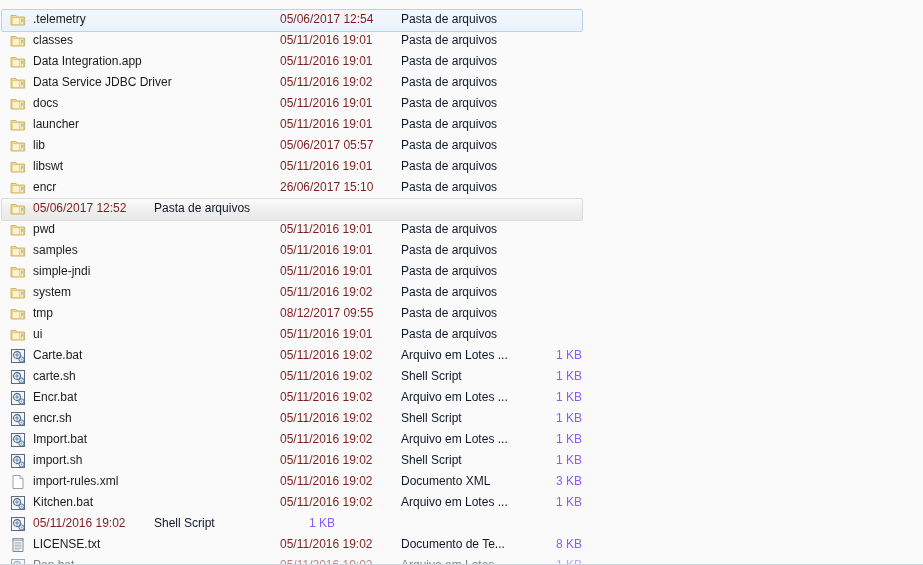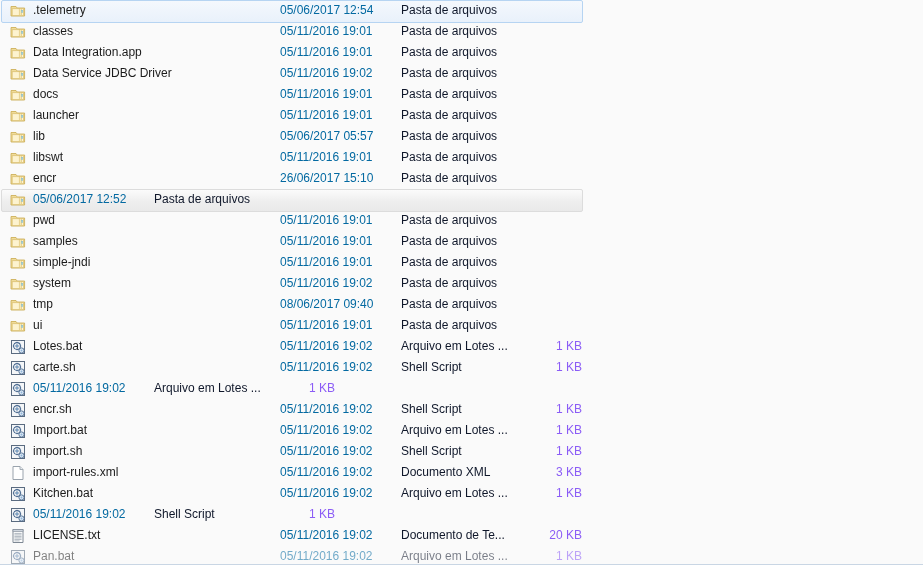--- a/index.html
+++ b/index.html
@@ -9,21 +9,21 @@
     overflow: hidden;
     background: #fafafa;
     font-family: "Liberation Sans", sans-serif;
   }
 
   #file-list {
     position: relative;
     width: 923px;
     height: 402px;
     background: #fafafa;
-    padding-top: 0px;
+    padding-top: 9px;
   }
 
   .row {
     position: relative;
     display: flex;
     align-items: center;
     height: 21px;
     width: 923px;
     padding-left: 10px;
     font-size: 12px;
@@ -70,21 +70,21 @@
     color: #1b1b1b;
     flex: 0 0 auto;
     width: 247px;
     overflow: hidden;
     text-overflow: ellipsis;
   }
 
   .date {
     position: relative;
     z-index: 1;
-    color: #0369a1;
+    color: #7f1d1d;
     flex: 0 0 auto;
     width: 121px;
   }
 
   .type {
     position: relative;
     z-index: 1;
     color: #0f172a;
     flex: 0 0 auto;
     width: 120px;
@@ -284,21 +284,21 @@
       <span class="size cell"></span>
     </div>
     <div class="row">
       <span class="icon"><svg viewBox="0 0 16 16" width="16" height="16">
           <path d="M1 3.5 L6 3.5 L7.2 5 L14.6 5 L14.6 13 L1 13 Z" fill="#f0dc9a" stroke="#c9a94f" stroke-width="0.8"></path>
           <path d="M2.2 5.6 L13.6 5.6 L13.6 12.6 L2.2 12.6 Z" fill="#fdf3cf" stroke="#d8bb68" stroke-width="0.7"></path>
           <rect x="9.2" y="5.6" width="2.3" height="7" fill="#f6e8b4" stroke="#d8bb68" stroke-width="0.5"></rect>
           <rect x="11.6" y="7.3" width="1.3" height="2.2" fill="#a8d8e8" stroke="#7bb6cc" stroke-width="0.4"></rect>
         </svg></span>
       <span class="name cell">tmp</span>
-      <span class="date cell">08/06/2017 09:40</span>
+      <span class="date cell">08/12/2017 09:55</span>
       <span class="type cell">Pasta de arquivos</span>
       <span class="size cell"></span>
     </div>
     <div class="row">
       <span class="icon"><svg viewBox="0 0 16 16" width="16" height="16">
           <path d="M1 3.5 L6 3.5 L7.2 5 L14.6 5 L14.6 13 L1 13 Z" fill="#f0dc9a" stroke="#c9a94f" stroke-width="0.8"></path>
           <path d="M2.2 5.6 L13.6 5.6 L13.6 12.6 L2.2 12.6 Z" fill="#fdf3cf" stroke="#d8bb68" stroke-width="0.7"></path>
           <rect x="9.2" y="5.6" width="2.3" height="7" fill="#f6e8b4" stroke="#d8bb68" stroke-width="0.5"></rect>
           <rect x="11.6" y="7.3" width="1.3" height="2.2" fill="#a8d8e8" stroke="#7bb6cc" stroke-width="0.4"></rect>
         </svg></span>
@@ -309,21 +309,21 @@
     </div>
     <div class="row">
       <span class="icon"><svg viewBox="0 0 16 16" width="16" height="16">
           <rect x="1.5" y="1.5" width="13" height="13" fill="#f4f6f8" stroke="#5a6b80" stroke-width="1"></rect>
           <circle cx="7" cy="7" r="3.4" fill="none" stroke="#4a6a90" stroke-width="1.1"></circle>
           <circle cx="7" cy="7" r="1.3" fill="#9fc4e4" stroke="#4a6a90" stroke-width="0.6"></circle>
           <path d="M7 2.8 L7 4 M7 10 L7 11.2 M2.8 7 L4 7 M10 7 L11.2 7 M4.2 4.2 L5 5 M9 9 L9.8 9.8 M9.8 4.2 L9 5 M5 9 L4.2 9.8" stroke="#4a6a90" stroke-width="0.9"></path>
           <circle cx="11.5" cy="11.5" r="2.6" fill="#dbe7f3" stroke="#4a6a90" stroke-width="0.9"></circle>
           <circle cx="11.5" cy="11.5" r="0.9" fill="#8fb4d8"></circle>
         </svg></span>
-      <span class="name cell">Lotes.bat</span>
+      <span class="name cell">Carte.bat</span>
       <span class="date cell">05/11/2016 19:02</span>
       <span class="type cell">Arquivo em Lotes ...</span>
       <span class="size cell">1 KB</span>
     </div>
     <div class="row">
       <span class="icon"><svg viewBox="0 0 16 16" width="16" height="16">
           <rect x="1.5" y="1.5" width="13" height="13" fill="#f4f6f8" stroke="#5a6b80" stroke-width="1"></rect>
           <circle cx="7" cy="7" r="3.4" fill="none" stroke="#4a6a90" stroke-width="1.1"></circle>
           <circle cx="7" cy="7" r="1.3" fill="#9fc4e4" stroke="#4a6a90" stroke-width="0.6"></circle>
           <path d="M7 2.8 L7 4 M7 10 L7 11.2 M2.8 7 L4 7 M10 7 L11.2 7 M4.2 4.2 L5 5 M9 9 L9.8 9.8 M9.8 4.2 L9 5 M5 9 L4.2 9.8" stroke="#4a6a90" stroke-width="0.9"></path>
@@ -337,20 +337,21 @@
     </div>
     <div class="row">
       <span class="icon"><svg viewBox="0 0 16 16" width="16" height="16">
           <rect x="1.5" y="1.5" width="13" height="13" fill="#f4f6f8" stroke="#5a6b80" stroke-width="1"></rect>
           <circle cx="7" cy="7" r="3.4" fill="none" stroke="#4a6a90" stroke-width="1.1"></circle>
           <circle cx="7" cy="7" r="1.3" fill="#9fc4e4" stroke="#4a6a90" stroke-width="0.6"></circle>
           <path d="M7 2.8 L7 4 M7 10 L7 11.2 M2.8 7 L4 7 M10 7 L11.2 7 M4.2 4.2 L5 5 M9 9 L9.8 9.8 M9.8 4.2 L9 5 M5 9 L4.2 9.8" stroke="#4a6a90" stroke-width="0.9"></path>
           <circle cx="11.5" cy="11.5" r="2.6" fill="#dbe7f3" stroke="#4a6a90" stroke-width="0.9"></circle>
           <circle cx="11.5" cy="11.5" r="0.9" fill="#8fb4d8"></circle>
         </svg></span>
+      <span class="name cell">Encr.bat</span>
       <span class="date cell">05/11/2016 19:02</span>
       <span class="type cell">Arquivo em Lotes ...</span>
       <span class="size cell">1 KB</span>
     </div>
     <div class="row">
       <span class="icon"><svg viewBox="0 0 16 16" width="16" height="16">
           <rect x="1.5" y="1.5" width="13" height="13" fill="#f4f6f8" stroke="#5a6b80" stroke-width="1"></rect>
           <circle cx="7" cy="7" r="3.4" fill="none" stroke="#4a6a90" stroke-width="1.1"></circle>
           <circle cx="7" cy="7" r="1.3" fill="#9fc4e4" stroke="#4a6a90" stroke-width="0.6"></circle>
           <path d="M7 2.8 L7 4 M7 10 L7 11.2 M2.8 7 L4 7 M10 7 L11.2 7 M4.2 4.2 L5 5 M9 9 L9.8 9.8 M9.8 4.2 L9 5 M5 9 L4.2 9.8" stroke="#4a6a90" stroke-width="0.9"></path>
@@ -429,21 +430,21 @@
     </div>
     <div class="row">
       <span class="icon"><svg viewBox="0 0 16 16" width="16" height="16">
           <path d="M3 1.5 L13 1.5 L13 14.5 L3 14.5 Z" fill="#ffffff" stroke="#7e8894" stroke-width="1"></path>
           <rect x="3" y="1.5" width="10" height="2.1" fill="#cfd6de" stroke="#7e8894" stroke-width="0.6"></rect>
           <path d="M4.4 5.4 H11.6 M4.4 6.9 H11.6 M4.4 8.4 H11.6 M4.4 9.9 H11.6 M4.4 11.4 H11.6 M4.4 12.9 H9.6" stroke="#8e99a6" stroke-width="0.7"></path>
         </svg></span>
       <span class="name cell">LICENSE.txt</span>
       <span class="date cell">05/11/2016 19:02</span>
       <span class="type cell">Documento de Te...</span>
-      <span class="size cell">20 KB</span>
+      <span class="size cell">8 KB</span>
     </div>
     <div class="row clipped">
       <span class="icon"><svg viewBox="0 0 16 16" width="16" height="16">
           <rect x="1.5" y="1.5" width="13" height="13" fill="#f4f6f8" stroke="#5a6b80" stroke-width="1"></rect>
           <circle cx="7" cy="7" r="3.4" fill="none" stroke="#4a6a90" stroke-width="1.1"></circle>
           <circle cx="7" cy="7" r="1.3" fill="#9fc4e4" stroke="#4a6a90" stroke-width="0.6"></circle>
           <path d="M7 2.8 L7 4 M7 10 L7 11.2 M2.8 7 L4 7 M10 7 L11.2 7 M4.2 4.2 L5 5 M9 9 L9.8 9.8 M9.8 4.2 L9 5 M5 9 L4.2 9.8" stroke="#4a6a90" stroke-width="0.9"></path>
           <circle cx="11.5" cy="11.5" r="2.6" fill="#dbe7f3" stroke="#4a6a90" stroke-width="0.9"></circle>
           <circle cx="11.5" cy="11.5" r="0.9" fill="#8fb4d8"></circle>
         </svg></span>

